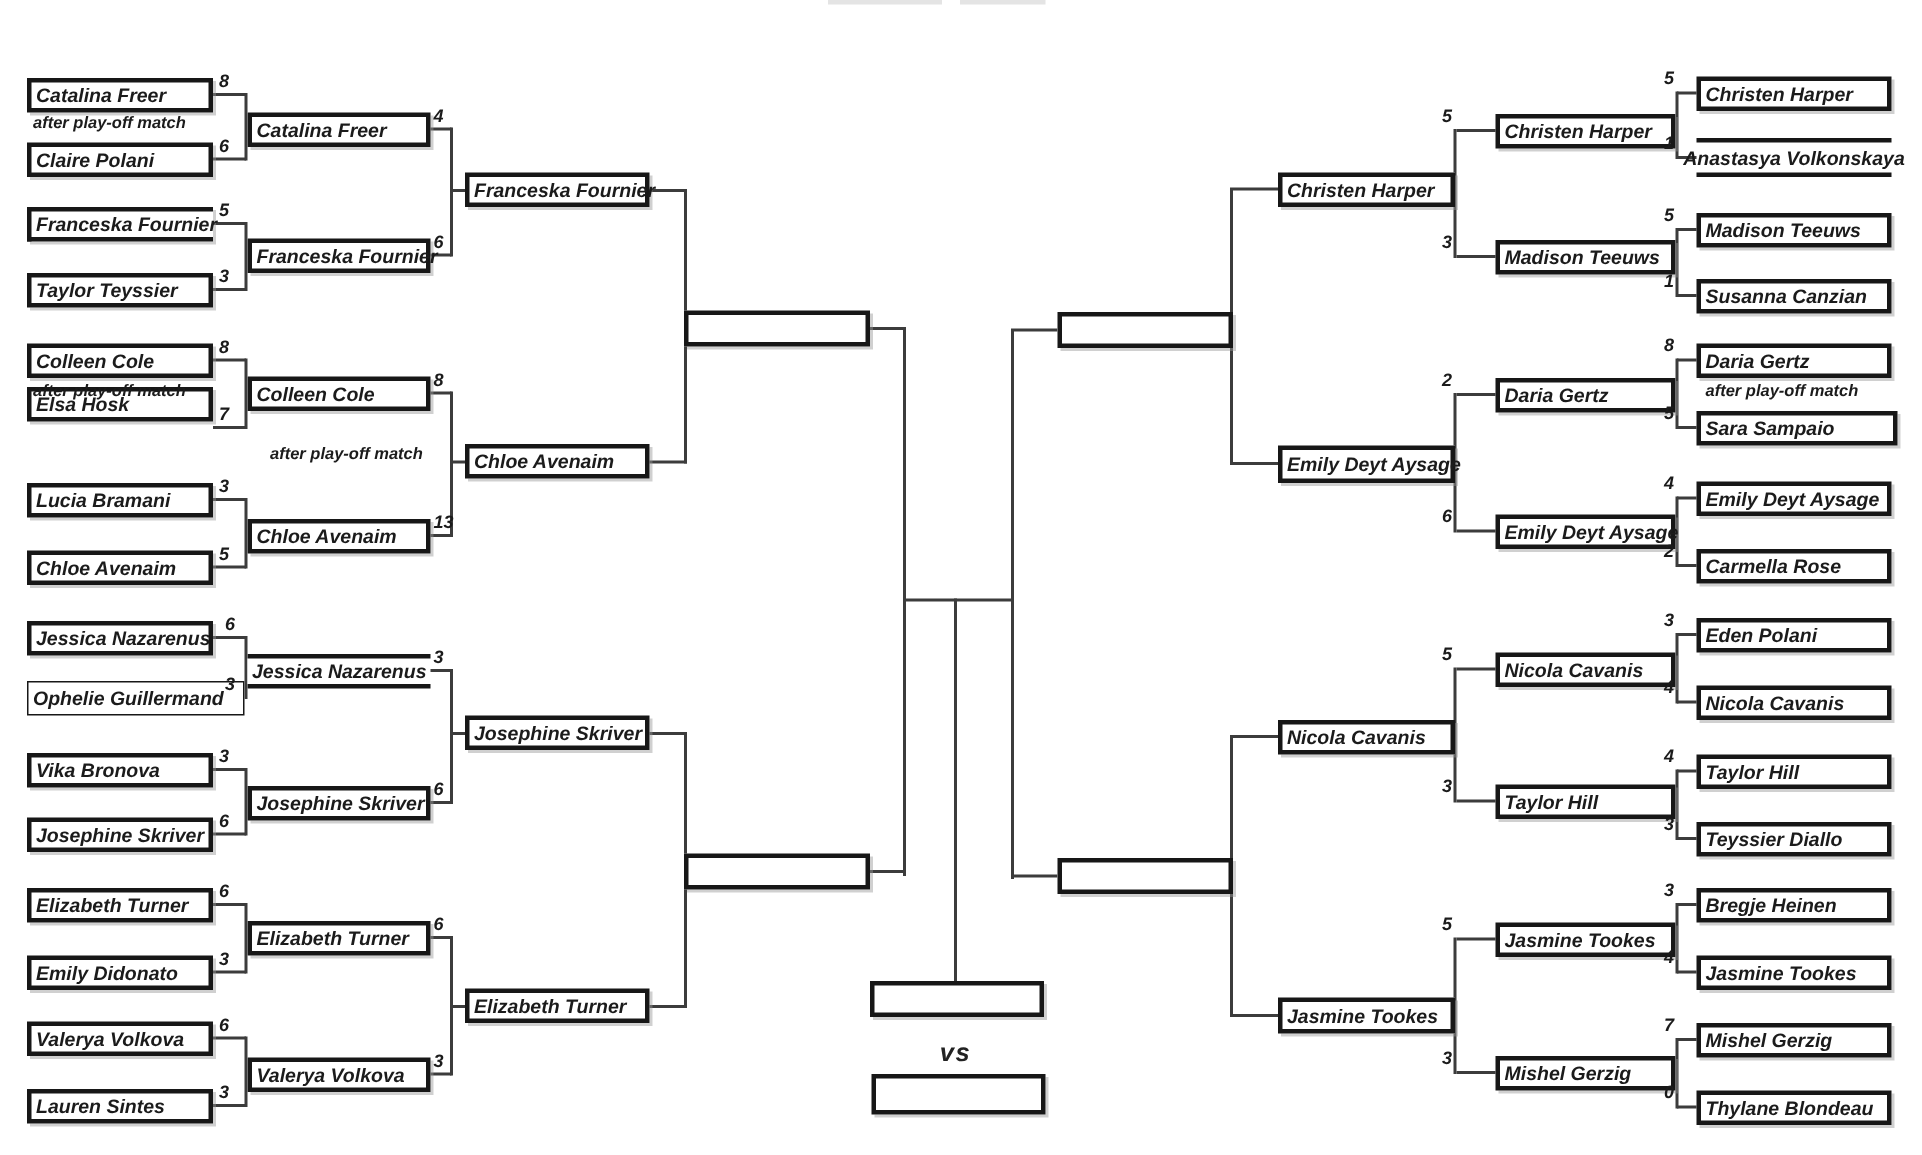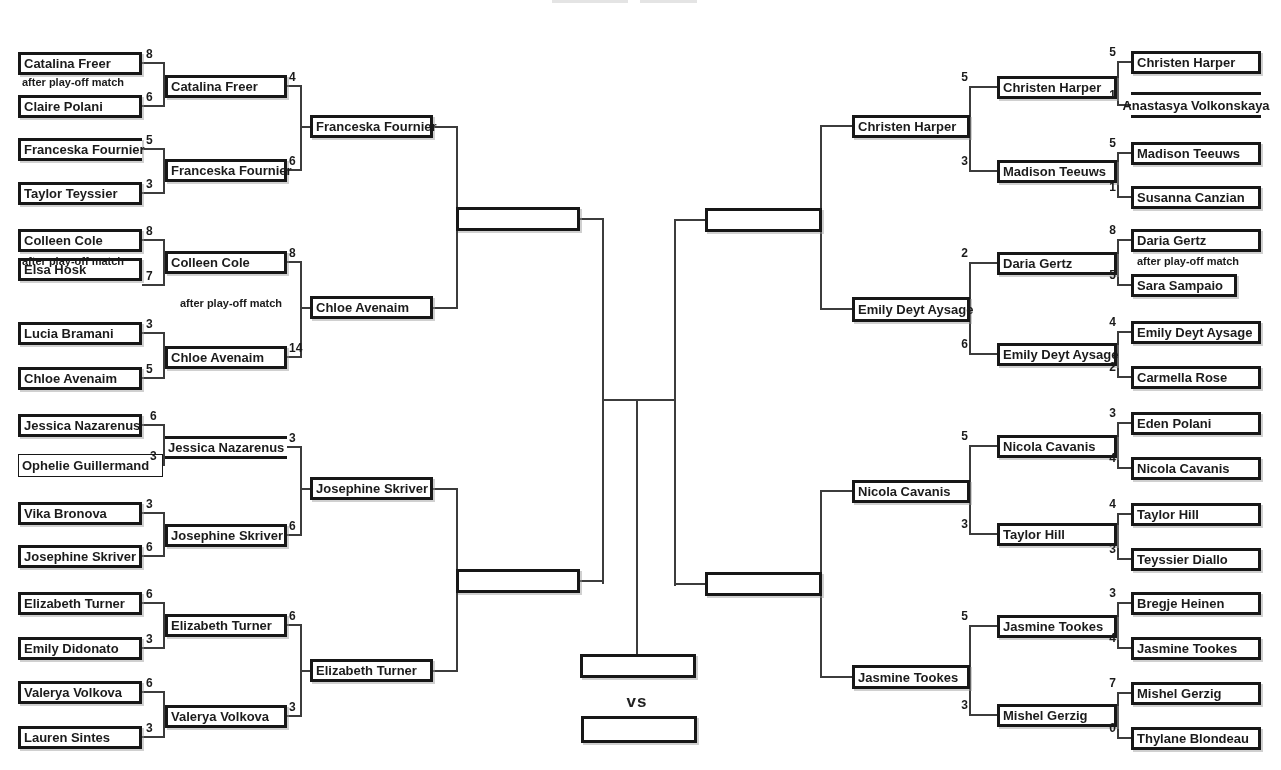--- a/index.html
+++ b/index.html
@@ -1,17 +1,17 @@
 <!DOCTYPE html>
 <html><head>
 <meta charset="utf-8">
 <style>
   html,body{margin:0;padding:0;background:#fff;}
   .stage{position:relative;width:1281px;height:770px;background:#fff;overflow:hidden;
-         font-family:"Liberation Sans",sans-serif;font-weight:bold;color:#1b1b1b;}
+         font-family:"Liberation Sans",sans-serif;font-weight:bold;color:#1b1b1b;font-style:italic;}
   .b{position:absolute;box-sizing:border-box;border:3px solid #171717;background:#fff;
      display:flex;align-items:center;padding:0 3px;font-size:13px;white-space:nowrap;
      box-shadow:2px 2px 0 rgba(150,150,150,.45);}
   .thin{border-width:1px;box-shadow:none;}
   .noright{border-right:none;}
   .openlr{border-left:none;border-right:none;box-shadow:none;}
   .hbar{border-left:none;border-right:none;box-shadow:none;justify-content:center;overflow:visible;}
   .h{position:absolute;height:2px;background:#3c3c3c;}
   .v{position:absolute;width:2px;background:#3c3c3c;}
   .s{position:absolute;font-size:12px;width:16px;}
@@ -166,21 +166,21 @@
   <div class="b" style="left:705px;top:208px;width:117px;height:24px"></div>
   <div class="b" style="left:705px;top:572px;width:117px;height:24px"></div>
   <div class="b" style="left:580px;top:654px;width:116px;height:24px"></div>
   <div class="b" style="left:581px;top:716px;width:116px;height:27px"></div>
 
   <div class="b" style="left:1131px;top:51px;width:130px;height:23px">Christen Harper</div>
   <div class="b hbar" style="left:1131px;top:92px;width:130px;height:26px">Anastasya Volkonskaya</div>
   <div class="b" style="left:1131px;top:142px;width:130px;height:23px">Madison Teeuws</div>
   <div class="b" style="left:1131px;top:186px;width:130px;height:23px">Susanna Canzian</div>
   <div class="b" style="left:1131px;top:229px;width:130px;height:23px">Daria Gertz</div>
-  <div class="b" style="left:1131px;top:274px;width:106px;height:23px">Sara Sampaio</div>
+  <div class="b" style="left:1131px;top:274px;width:134px;height:23px">Sara Sampaio</div>
   <div class="b" style="left:1131px;top:321px;width:130px;height:23px">Emily Deyt Aysage</div>
   <div class="b" style="left:1131px;top:366px;width:130px;height:23px">Carmella Rose</div>
   <div class="b" style="left:1131px;top:412px;width:130px;height:23px">Eden Polani</div>
   <div class="b" style="left:1131px;top:457px;width:130px;height:23px">Nicola Cavanis</div>
   <div class="b" style="left:1131px;top:503px;width:130px;height:23px">Taylor Hill</div>
   <div class="b" style="left:1131px;top:548px;width:130px;height:23px">Teyssier Diallo</div>
   <div class="b" style="left:1131px;top:592px;width:130px;height:23px">Bregje Heinen</div>
   <div class="b" style="left:1131px;top:637px;width:130px;height:23px">Jasmine Tookes</div>
   <div class="b" style="left:1131px;top:682px;width:130px;height:23px">Mishel Gerzig</div>
   <div class="b" style="left:1131px;top:727px;width:130px;height:23px">Thylane Blondeau</div>
@@ -212,21 +212,21 @@
   <div class="s" style="left:146px;top:497px">3</div>
   <div class="s" style="left:146px;top:540px">6</div>
   <div class="s" style="left:146px;top:587px">6</div>
   <div class="s" style="left:146px;top:632px">3</div>
   <div class="s" style="left:146px;top:676px">6</div>
   <div class="s" style="left:146px;top:721px">3</div>
 
   <div class="s" style="left:289px;top:70px">4</div>
   <div class="s" style="left:289px;top:154px">6</div>
   <div class="s" style="left:289px;top:246px">8</div>
-  <div class="s" style="left:289px;top:341px;width:20px">14</div>
+  <div class="s" style="left:289px;top:341px;width:20px">13</div>
   <div class="s" style="left:289px;top:431px">3</div>
   <div class="s" style="left:289px;top:519px">6</div>
   <div class="s" style="left:289px;top:609px">6</div>
   <div class="s" style="left:289px;top:700px">3</div>
 
   <div class="s sr" style="left:1100px;top:45px">5</div>
   <div class="s sr" style="left:1100px;top:88px">1</div>
   <div class="s sr" style="left:1100px;top:136px">5</div>
   <div class="s sr" style="left:1100px;top:180px">1</div>
   <div class="s sr" style="left:1100px;top:223px">8</div>

